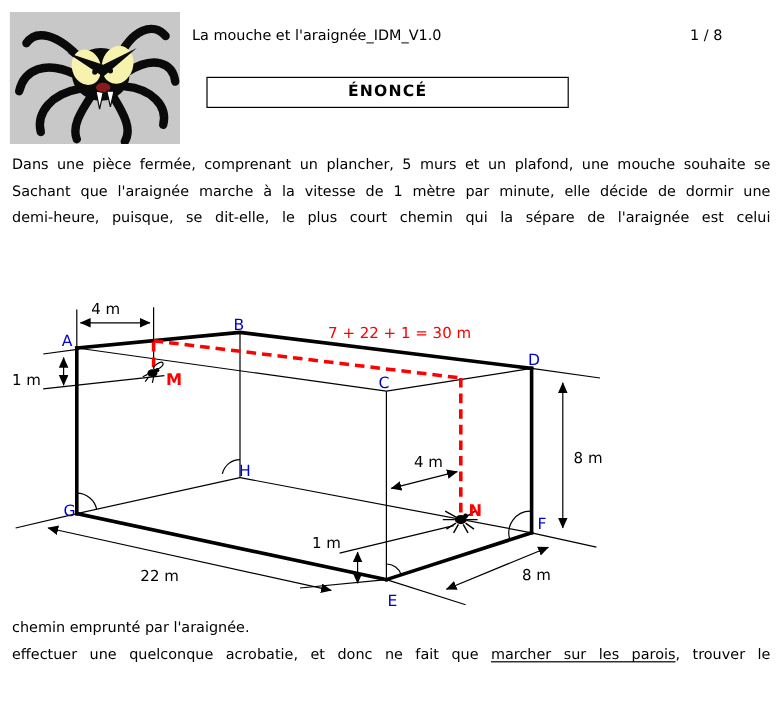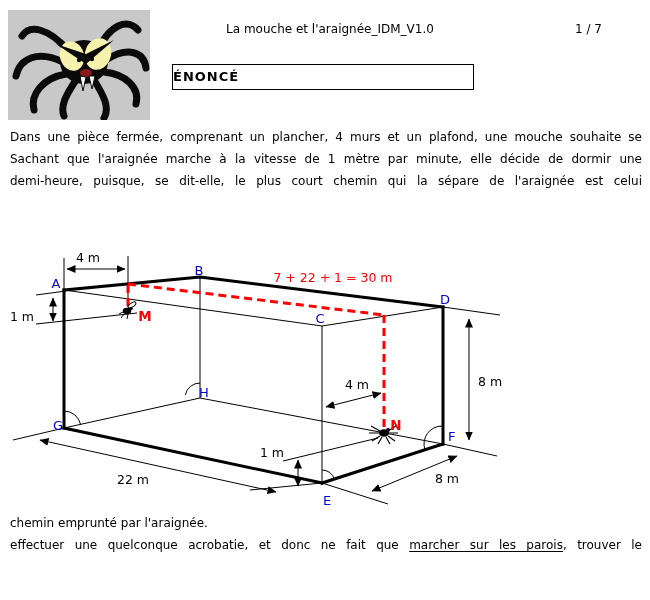--- a/index.html
+++ b/index.html
@@ -2,25 +2,25 @@
 <html style="--red: #ff0000; --blue: #0000cd; --logo_bg: #c8c8c8; --eye_yellow: #f7f2ad; --mouth_red: #8b1a1a;"><head>
 <meta charset="utf-8">
 <style>
   html,body{margin:0;padding:0;}
   body{
     width:650px;height:600px;position:relative;background:#ffffff;
     font-family:"DejaVu Sans",sans-serif;color:#000;overflow:hidden;
   }
   
   .logo{position:absolute;left:8px;top:10px;width:142px;height:110px;}
-  .doc-title{position:absolute;left:160px;top:22px;width:340px;text-align:center;
+  .doc-title{position:absolute;left:160px;top:22px;width:340px;text-align:left;
     font-size:12px;white-space:nowrap;}
   .page-num{position:absolute;left:575px;top:22px;width:60px;font-size:12px;}
   .banner{position:absolute;left:172px;top:64px;width:300px;height:24px;
-    border:1.5px solid #000;text-align:left;line-height:24px;
+    border:1.5px solid #000;text-align:center;line-height:24px;
     font-weight:bold;font-size:13px;letter-spacing:1px;}
   
   .para{position:absolute;left:10px;width:632px;font-size:12px;line-height:22px;}
   .para-intro{top:126px;}
   .para-closing{top:512px;}
   .jline{text-align:justify;text-align-last:justify;white-space:normal;height:22px;overflow:hidden;}
   .jline.last{text-align-last:left;}
   .jline u{text-underline-offset:2px;}
   
   .diagram{position:absolute;left:0;top:240px;width:650px;height:278px;}
@@ -57,25 +57,25 @@
     <path d="M48,34 L78,54 L106,30 L78,44 Z" fill="#0a0a0a"></path>
     <circle cx="71" cy="50" r="2.2" fill="#0a0a0a"></circle>
     <circle cx="84" cy="49" r="2.2" fill="#0a0a0a"></circle>
     <ellipse cx="78" cy="63" rx="6" ry="4" fill="var(--mouth_red,#8b1a1a)"></ellipse>
     <path d="M72,66 L75,81 L78,67 Z" fill="#fff" stroke="#0a0a0a" stroke-width="1"></path>
     <path d="M81,66 L84,79 L87,66 Z" fill="#fff" stroke="#0a0a0a" stroke-width="1"></path>
   </g>
 </svg>
 
 <div class="doc-title">La mouche et l'araignée_IDM_V1.0</div>
-<div class="page-num">1 / 7</div>
+<div class="page-num">1 / 8</div>
 <div class="banner">ÉNONCÉ</div>
 
 <div class="para para-intro">
-    <div class="jline">Dans une pièce fermée, comprenant un plancher, 4 murs et un plafond, une mouche souhaite se</div>
+    <div class="jline">Dans une pièce fermée, comprenant un plancher, 5 murs et un plafond, une mouche souhaite se</div>
     <div class="jline">Sachant que l'araignée marche à la vitesse de 1 mètre par minute, elle décide de dormir une</div>
     <div class="jline">demi-heure, puisque, se dit-elle, le plus court chemin qui la sépare de l'araignée est celui</div>
   </div>
 
 <svg class="diagram" viewBox="0 240 650 278">
   <defs>
     <marker id="ah" markerWidth="12" markerHeight="10" refX="8.5" refY="4" orient="auto-start-reverse" markerUnits="userSpaceOnUse">
       <path d="M0,0 L9,4 L0,8 Z" fill="#000"></path>
     </marker>
   </defs>

